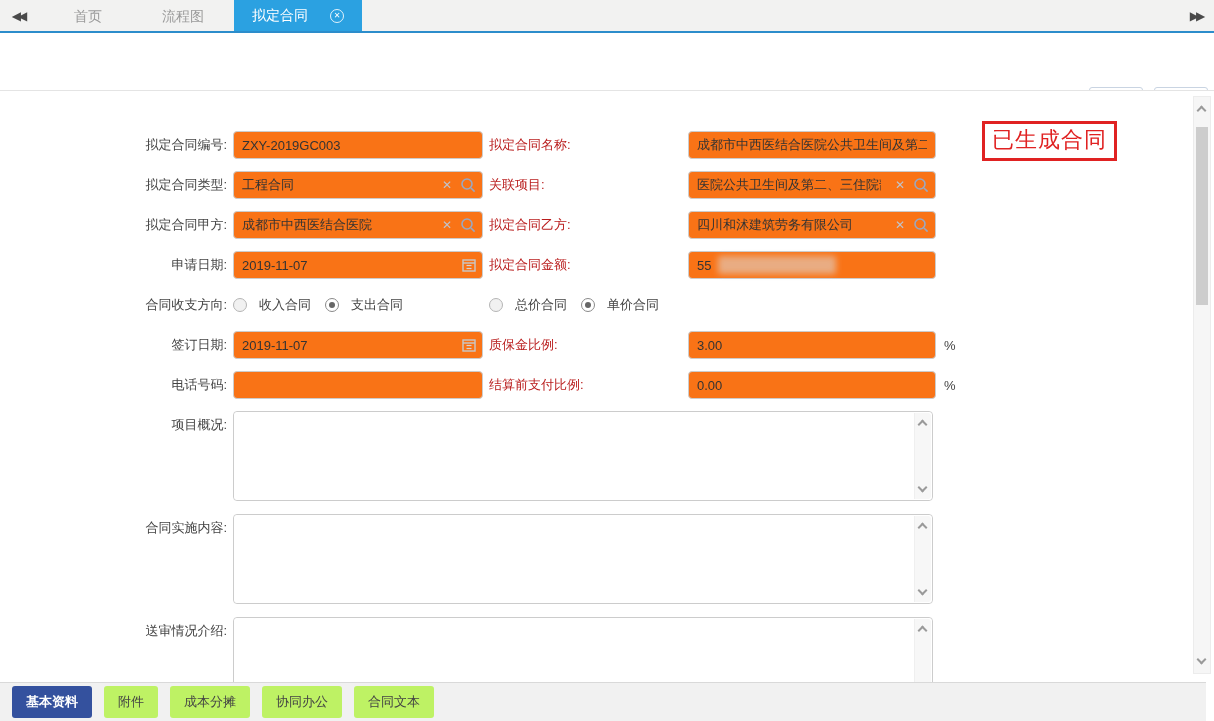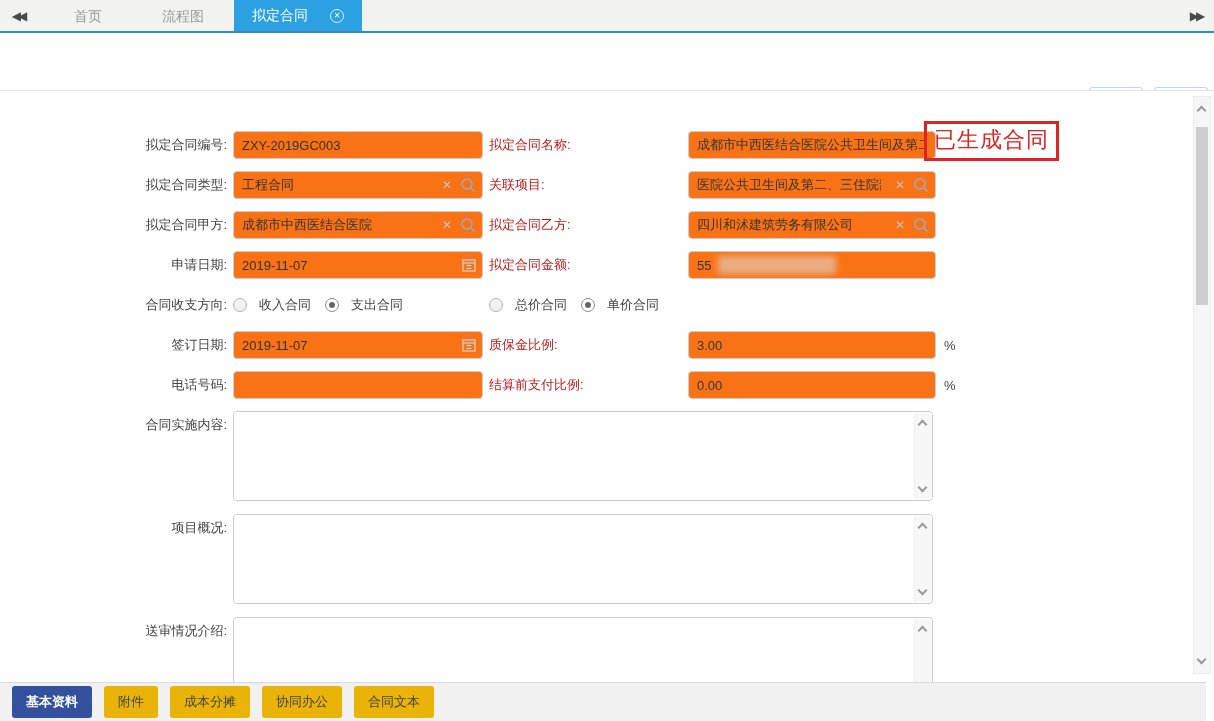--- a/index.html
+++ b/index.html
@@ -71,26 +71,26 @@
   .chev.up { top:8px; transform:rotate(45deg); }
   .chev.down { bottom:8px; transform:rotate(225deg); }
   
   .vscroll { position:absolute; right:3px; top:5px; width:18px; height:578px; background:#f6f6f6;
              border:1px solid #ececec; }
   .vscroll .chev { left:4px; }
   .vscroll .chev.up { top:10px; }
   .vscroll .chev.down { bottom:10px; }
   .vthumb { position:absolute; left:2px; right:2px; top:30px; height:178px; background:#cdcdcd; }
   
-  .stamp { position:absolute; left:924px; top:121px; border:3px solid #e02222; color:#e02222;
+  .stamp { position:absolute; left:982px; top:121px; border:3px solid #e02222; color:#e02222;
            font-size:22px; padding:1px 7px 3px 7px; letter-spacing:1px; background:transparent; z-index:5; }
   
   .bottombar { position:absolute; bottom:0; left:0; right:8px; height:39px; background:#f1f1f1;
                border-top:1px solid #d9d9d9; display:flex; align-items:center; padding-left:12px; gap:12px; }
-  .btab { padding:7px 14px; background:#eab308; color:#444; font-size:13px; border-radius:3px; cursor:pointer; }
+  .btab { padding:7px 14px; background:#bef264; color:#444; font-size:13px; border-radius:3px; cursor:pointer; }
   .btab.active { background:#34519e; color:#fff; font-weight:bold; }
 </style>
 </head>
 <body>
 
 <div class="tabbar">
   <div class="navbtn">◀◀</div>
   <div class="tabs">
     <div class="tab">首页</div>
     <div class="tab">流程图</div>
@@ -253,43 +253,43 @@
     <div class="frow">
       <div class="cell">
         <span class="lbl">电话号码:</span>
         <div class="iwrap"><input class="inp" value="" style=""></div>
       </div>
       <span class="lbl-r">结算前支付比例:</span>
       <div class="iwrap r"><input class="inp" value="0.00" style=""></div>
       <span class="suffix">%</span>
     </div>
 
+    <div class="tarow">
+      <span class="lbl">项目概况:</span>
+      <div class="tabox">
+        <textarea style=""></textarea>
+        <div class="ta-scroll">
+          <span class="chev up"></span>
+          <span class="chev down"></span>
+        </div>
+      </div>
+    </div>
+
     <div class="tarow" style="margin-top:5px;">
       <span class="lbl">合同实施内容:</span>
       <div class="tabox">
         <textarea style=""></textarea>
         <div class="ta-scroll">
           <span class="chev up"></span>
           <span class="chev down"></span>
         </div>
       </div>
     </div>
 
     <div class="tarow">
-      <span class="lbl">项目概况:</span>
-      <div class="tabox">
-        <textarea style=""></textarea>
-        <div class="ta-scroll">
-          <span class="chev up"></span>
-          <span class="chev down"></span>
-        </div>
-      </div>
-    </div>
-
-    <div class="tarow">
       <span class="lbl">送审情况介绍:</span>
       <div class="tabox">
         <textarea style=""></textarea>
         <div class="ta-scroll">
           <span class="chev up"></span>
 
         </div>
       </div>
     </div>
 

